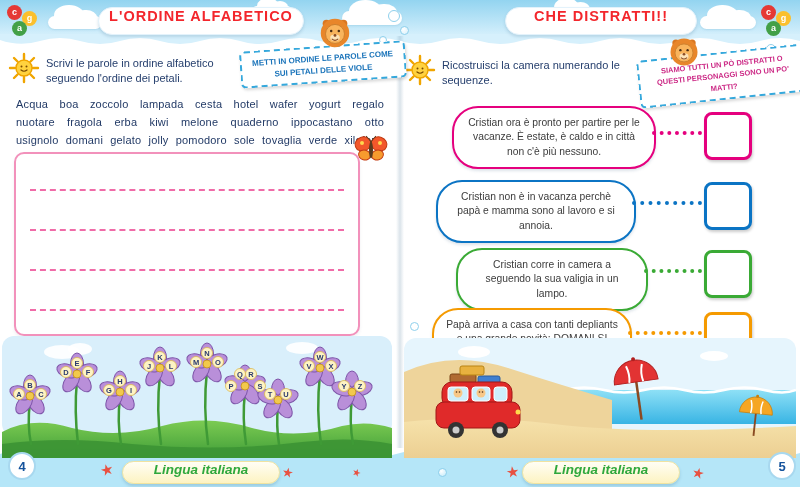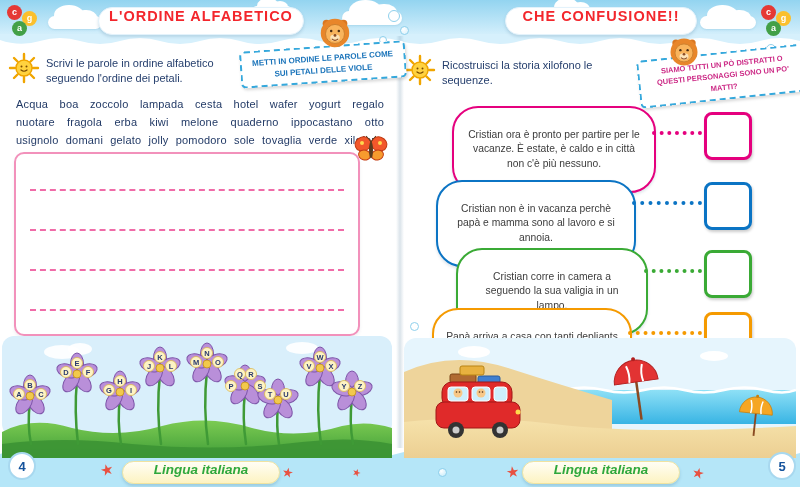--- a/index.html
+++ b/index.html
@@ -45,21 +45,21 @@
   .pagenum{position:absolute;width:24px;height:24px;border-radius:50%;background:#fff;
            border:2px solid #a8d8ef;color:#15539c;font-weight:bold;font-size:13px;
            display:flex;align-items:center;justify-content:center;z-index:4;}
   
   .words{position:absolute;left:16px;top:95px;width:368px;color:#223a66;font-size:11px;
          line-height:18px;text-align:justify;text-align-last:justify;word-spacing:3px;letter-spacing:.2px;}
   .writing-box{position:absolute;left:14px;top:152px;width:342px;height:180px;background:#fff;
                border:2px solid #f291bb;border-radius:10px;box-shadow:0 2px 3px rgba(120,120,150,.12);}
   .write-line{position:absolute;left:14px;right:14px;border-top:2px dashed #f06ba8;}
   
-  .seq .bubble{position:absolute;background:#fff;border-radius:26px;padding:20px 12px;
+  .seq .bubble{position:absolute;background:#fff;border-radius:26px;padding:8px 12px;
                text-align:center;color:#3c3c3c;font-size:10.3px;line-height:1.4;
                box-shadow:0 2px 3px rgba(90,120,150,.2);}
   .seq .connector{position:absolute;height:0;border-top:4px dotted #999;}
   .seq .answer-box{position:absolute;width:42px;height:42px;background:#fff;border-radius:8px;
                    box-shadow:1px 2px 3px rgba(0,0,0,.2);}
   .seq.pink .bubble{border:2.5px solid #e5007e;}  .seq.pink .connector{border-color:#e5007e;}  .seq.pink .answer-box{border:3px solid #e5007e;}
   .seq.blue .bubble{border:2.5px solid #0b74c4;text-align:center;}  .seq.blue .connector{border-color:#0b74c4;}  .seq.blue .answer-box{border:3px solid #0b74c4;}
   .seq.green .bubble{border:2.5px solid #3aaa35;} .seq.green .connector{border-color:#3aaa35;} .seq.green .answer-box{border:3px solid #3aaa35;}
   .seq.orange .bubble{border:2.5px solid #f59a00;}.seq.orange .connector{border-color:#f59a00;}.seq.orange .answer-box{border:3px solid #f59a00;}
   
@@ -264,41 +264,41 @@
     </svg>
 
     <div class="ribbon" style="left:122px;top:461px;">
       <span>Lingua italiana</span>
     </div>
     <div class="pagenum" style="left:8px;top:452px;">4</div>
   </div>
 
   <div>
     <div class="title-banner" style="left:505px;top:7px;width:190px;height:26px;">
-      <span class="page-title">CHE CONFUSIONE!!</span>
+      <span class="page-title">CHE DISTRATTI!!</span>
     </div>
 
     <svg style="position:absolute;left:404px;top:54px;" width="32" height="32" viewBox="0 0 32 32">
       <g stroke="#f0a500" stroke-width="2.4" stroke-linecap="round">
         <line x1="16" y1="2" x2="16" y2="7"></line>
           <line x1="16" y1="25" x2="16" y2="30"></line>
         <line x1="2" y1="16" x2="7" y2="16"></line>
           <line x1="25" y1="16" x2="30" y2="16"></line>
         <line x1="6" y1="6" x2="9.5" y2="9.5"></line>
           <line x1="22.5" y1="22.5" x2="26" y2="26"></line>
         <line x1="26" y1="6" x2="22.5" y2="9.5"></line>
           <line x1="9.5" y1="22.5" x2="6" y2="26"></line>
       </g>
       <circle cx="16" cy="16" r="8" fill="#ffd23f" stroke="#f0a500" stroke-width="1.5"></circle>
       <circle cx="13.5" cy="14.5" r="1" fill="#7a4a00"></circle>
         <circle cx="18.5" cy="14.5" r="1" fill="#7a4a00"></circle>
       <path d="M13,18 Q16,20.5 19,18" stroke="#7a4a00" stroke-width="1.2" fill="none" stroke-linecap="round"></path>
     </svg>
 
-    <div class="instruction" style="left:442px;top:58px;width:180px;">Ricostruisci la storia xilofono le sequenze.</div>
+    <div class="instruction" style="left:442px;top:58px;width:180px;">Ricostruisci la camera numerando le sequenze.</div>
 
     <svg style="position:absolute;left:664px;top:34px;z-index:4;" width="40" height="36" viewBox="0 0 44 40">
       <circle cx="13" cy="10" r="4" fill="#d97722"></circle>
         <circle cx="31" cy="10" r="4" fill="#d97722"></circle>
       <circle cx="22" cy="20" r="15" fill="#e8862a"></circle>
       <circle cx="22" cy="21" r="10" fill="#f9b45c" stroke="#c9802f"></circle>
       <ellipse cx="22" cy="25" rx="5" ry="3.5" fill="#fde3b8"></ellipse>
       <circle cx="18" cy="18" r="1.3" fill="#4a2c12"></circle>
         <circle cx="26" cy="18" r="1.3" fill="#4a2c12"></circle>
       <circle cx="22" cy="22.5" r="1.5" fill="#8a4a22"></circle>

